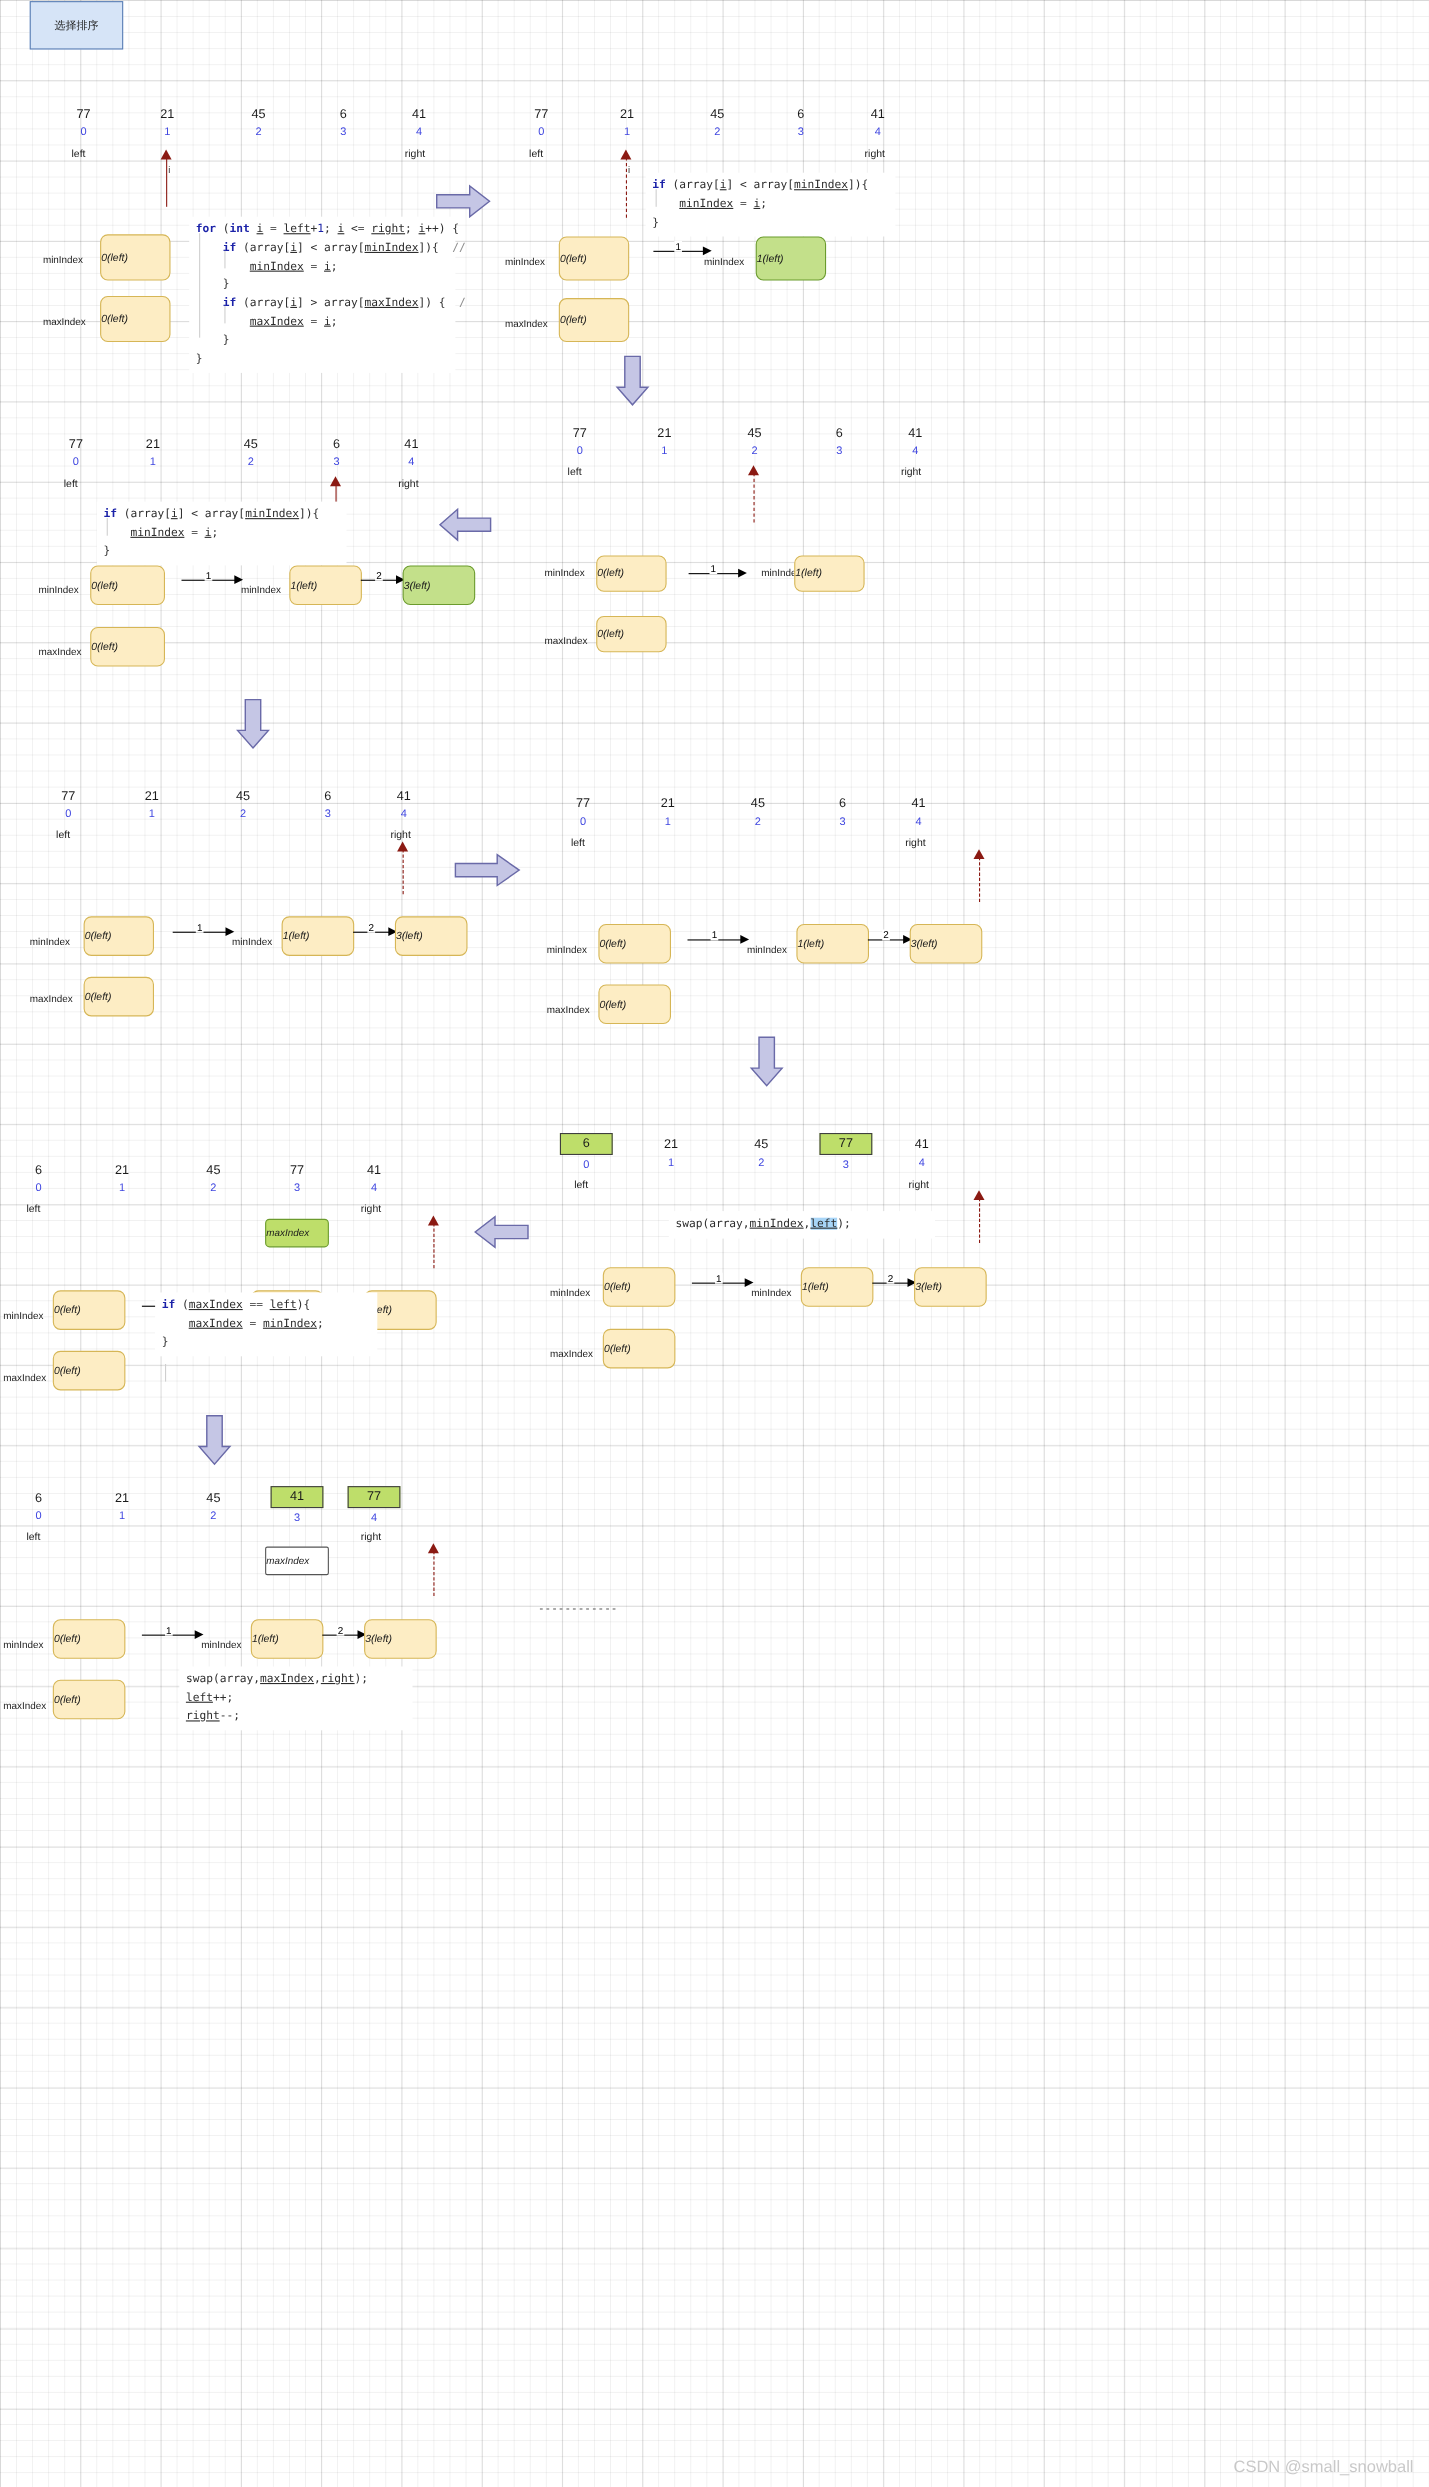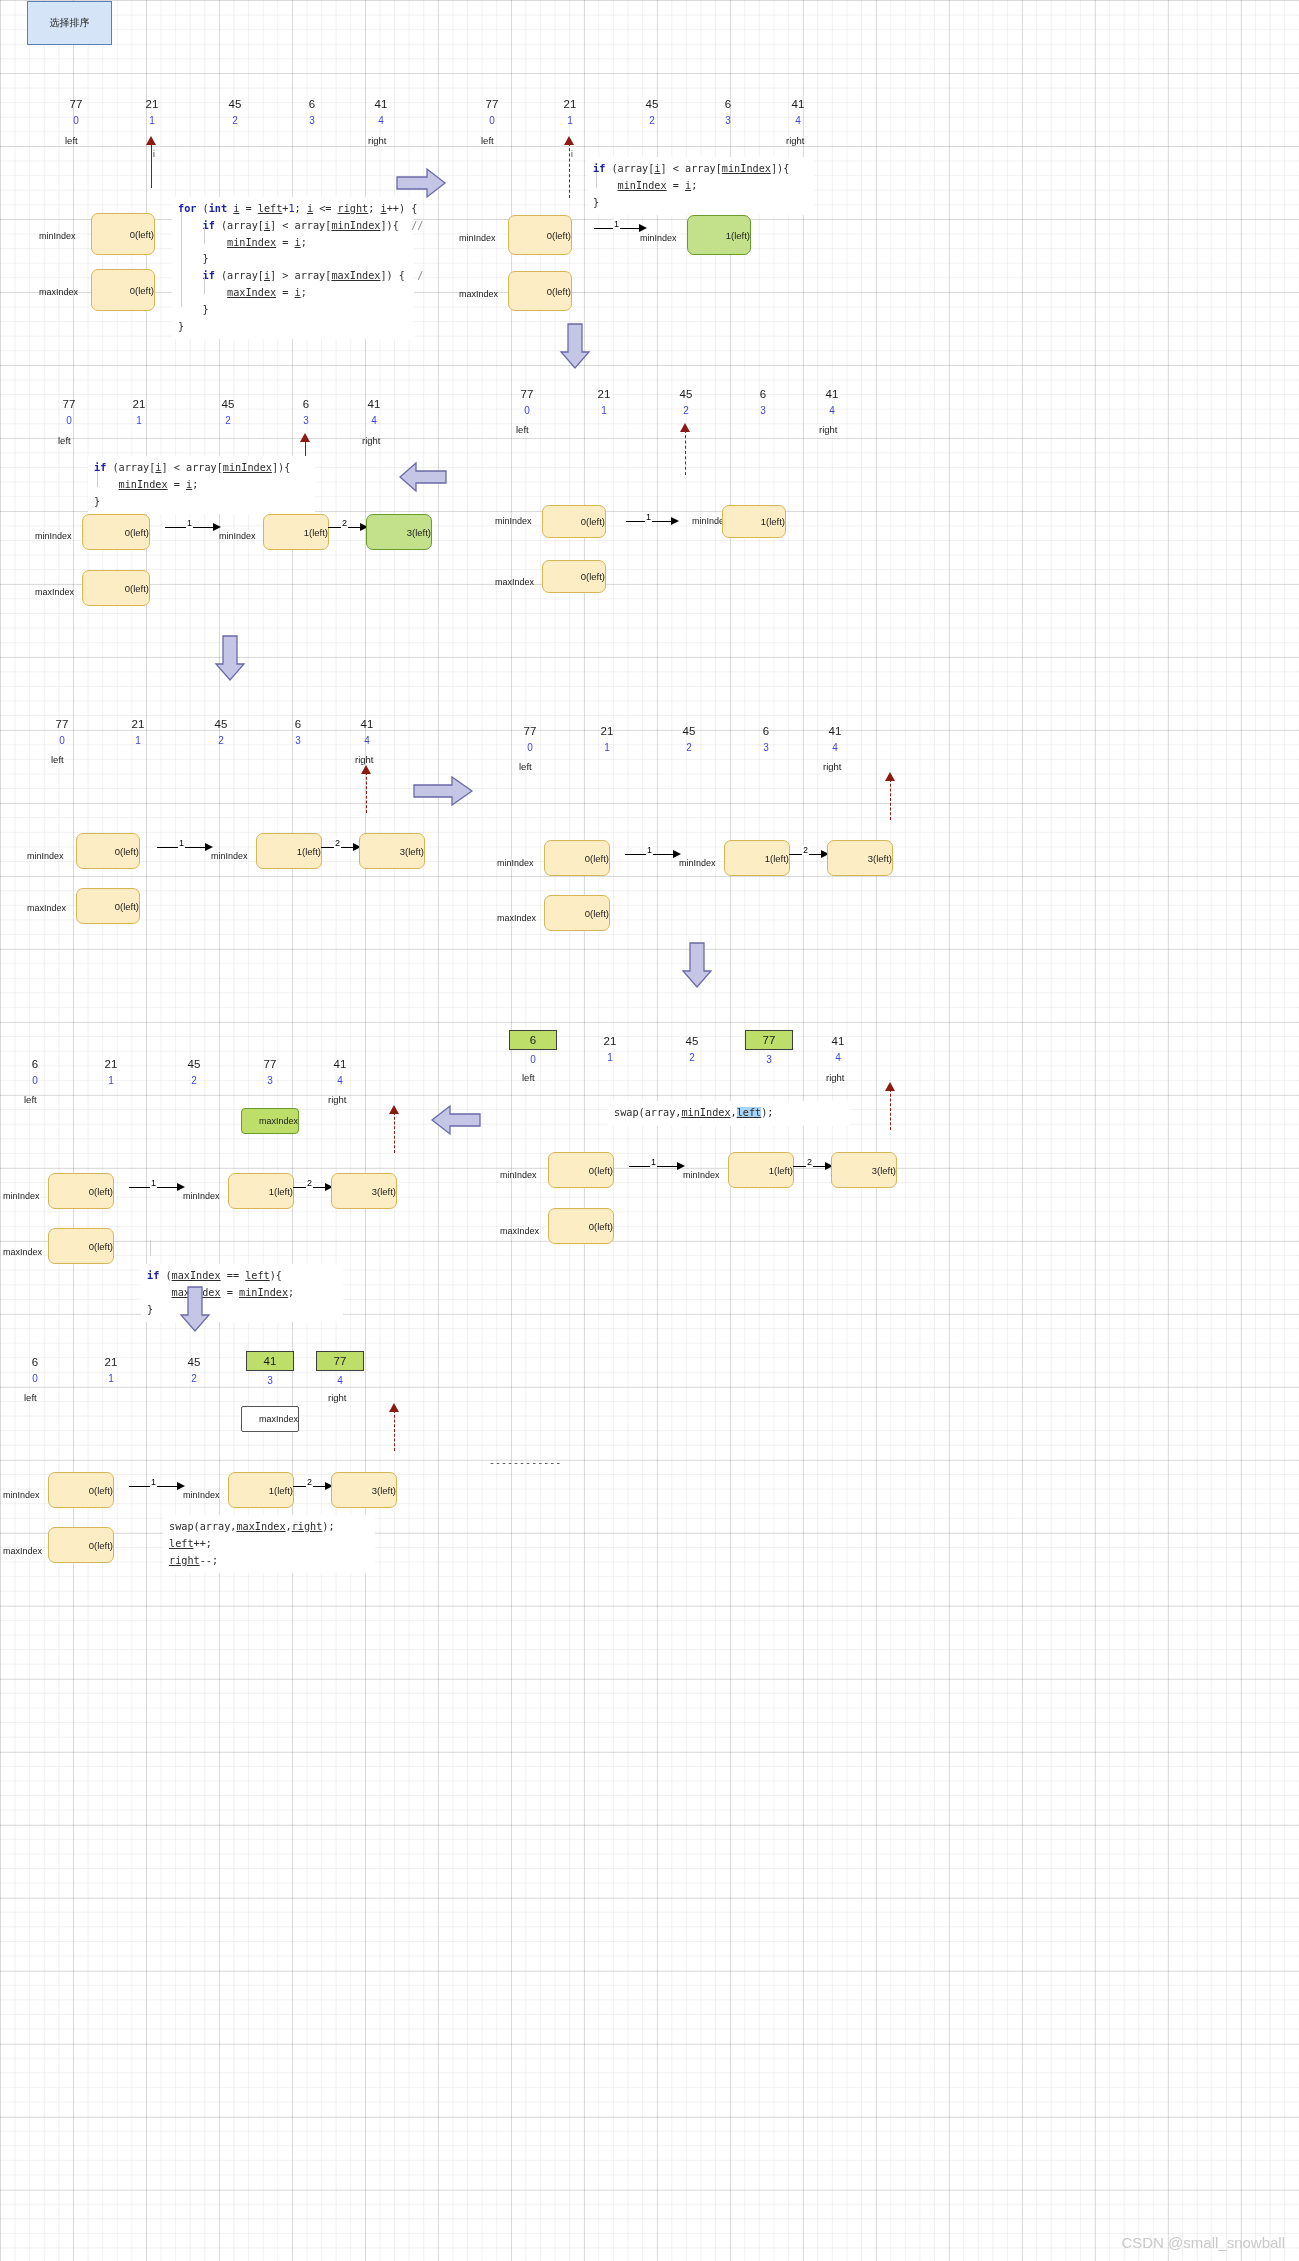--- a/index.html
+++ b/index.html
@@ -63,22 +63,22 @@
   }
 
   
   .flowarrow{position:absolute;}
   .flowarrow svg{display:block;}
 
   
   .ibox{
     position:absolute;
     background:#fdedc4;border:1px solid #d6b656;border-radius:7px;
-    display:flex;align-items:center;justify-content:flex-end;
-    font-size:9.5px;color:#1b1b1b;
+    display:flex;align-items:center;justify-content:flex-start;
+    font-size:9.5px;color:#1b1b1b;font-style:italic;
   }
   .ibox.green{ background:#c3e08a;border-color:#6b9b2d; }
   .ibox.white{ background:#ffffff;border-color:#555; border-radius:2px;}
   .ibox.greenflat{ background:#bede6a;border:1px solid #6b9b2d;border-radius:4px;}
   .boxlabel{
     position:absolute;font-size:9px;color:#1b1b1b;white-space:nowrap;
   }
 
   
   .conn{position:absolute;height:12px;}
@@ -621,21 +621,21 @@
   </div>
   <div class="ibox" style="left:331px;top:1173px;width:64px;height:34px;">
     <span>3(left)</span>
   </div>
 
   <div class="boxlabel" style="left:3px;top:1247px;">maxIndex</div>
   <div class="ibox" style="left:48px;top:1228px;width:64px;height:34px;">
     <span>0(left)</span>
   </div>
 
-  <div class="code" style="left:141px;top:1264px;width:190px;"><span class="kw">if</span> (<span class="var">maxIndex</span> == <span class="var">left</span>){
+  <div class="code" style="left:141px;top:1175px;width:190px;"><span class="kw">if</span> (<span class="var">maxIndex</span> == <span class="var">left</span>){
     <span class="var">maxIndex</span> = <span class="var">minIndex</span>;
 }</div>
   <div class="guide" style="left:150px;top:1240px;height:16px;"></div>
 </div>
 
 <div class="flowarrow" style="left:178px;top:1285px;">
   <svg width="34" height="48" viewBox="0 0 34 48">
     <polygon points="10,2 24,2 24,30 31,30 17,46 3,30 10,30" fill="#c5c6e5" stroke="#6a6aa8" stroke-width="1.3"></polygon>
   </svg>
 </div>

